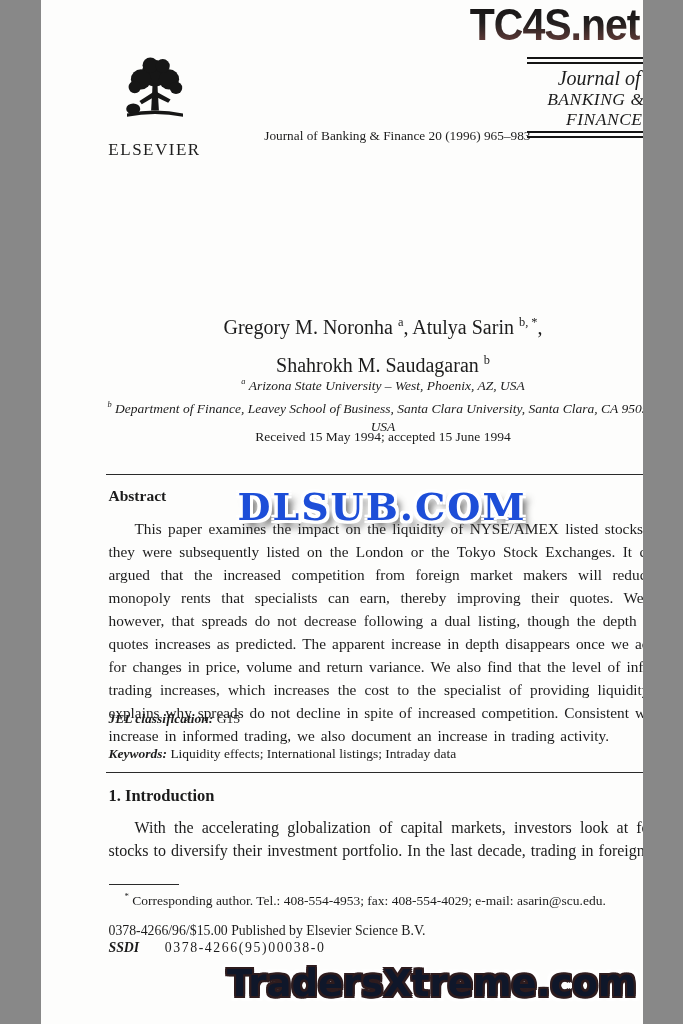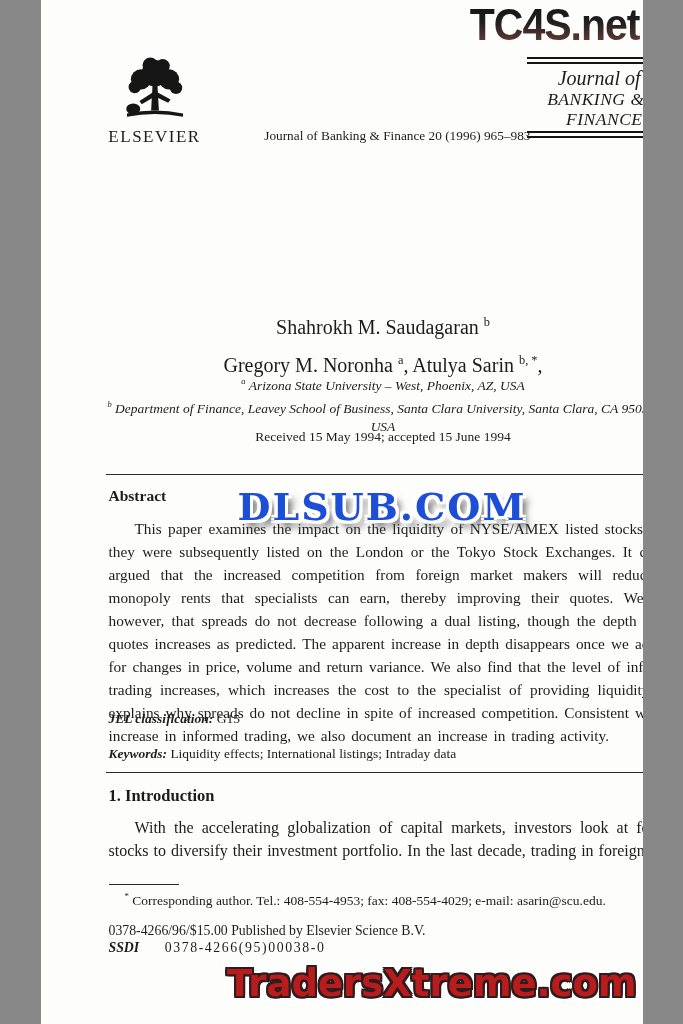--- a/index.html
+++ b/index.html
@@ -31,32 +31,32 @@
     color: #1d4ed8;
     text-shadow:
       -3px -3px 0 #fff, 3px -3px 0 #fff, -3px 3px 0 #fff, 3px 3px 0 #fff,
       0 -3px 0 #fff, 0 3px 0 #fff, -3px 0 0 #fff, 3px 0 0 #fff,
       6px 7px 7px rgba(70,70,70,0.85);
   }
   .wm-bottom {
     left: 0; right: 6px; top: 962px; text-align: right; z-index: 5;
     font-family: "DejaVu Sans", sans-serif;
     font-weight: bold; font-size: 37px; letter-spacing: 0px;
-    color: #b91c1c;
+    color: #0f172a;
     text-shadow:
       -2px -2px 0 #2e1c1e, 2px -2px 0 #2e1c1e, -2px 2px 0 #2e1c1e, 2px 2px 0 #2e1c1e,
       0 -2px 0 #2e1c1e, 0 2px 0 #2e1c1e, -2px 0 0 #2e1c1e, 2px 0 0 #2e1c1e,
       -5px -5px 2px #fff, 5px -5px 2px #fff, -5px 5px 2px #fff, 5px 5px 2px #fff,
       0 0 8px #fff;
   }
 
   
   .elsevier { left: 58px; top: 56px; width: 112px; text-align: center; }
   .elsevier svg { display: block; margin: 0 auto; }
-  .elsevier-label { font-size: 17px; letter-spacing: 1.5px; margin-top: 1px; }
+  .elsevier-label { font-size: 17px; letter-spacing: 1.5px; margin-top: 14px; }
   .citation { left: 160px; top: 128px; width: 330px; text-align: right; font-size: 13.3px; }
   .journal-box { left: 486px; top: 57px; width: 120px; }
   .double-rule { height: 3px; border-top: 2px solid #141414; border-bottom: 2px solid #141414; }
   .jb-text { padding: 4px 2px 3px 0; text-align: right; line-height: 1; font-style: italic; }
   .jb-l1 { font-size: 20px; letter-spacing: 0px; padding-right: 4px; }
   .jb-l2 { font-size: 17.5px; margin-top: 3px; letter-spacing: 0.5px; }
   .jb-l3 { font-size: 17.5px; margin-top: 2px; letter-spacing: 0.5px; padding-right: 2px; }
 
   
   .content-col { left: 55px; width: 575px; }
@@ -134,29 +134,29 @@
       <div class="jb-l1">Journal of</div>
       <div class="jb-l2">BANKING &amp;</div>
       <div class="jb-l3">FINANCE</div>
     </div>
     <div class="double-rule"></div>
   </div>
 
 
   <div class="abs content-col authors">
     <div>
-      <span>Shahrokh M. Saudagaran</span>
-      <sup>b</sup>
-    </div>
-    <div>
       <span>Gregory M. Noronha</span>
       <sup>a</sup><span>, </span>
       <span>Atulya Sarin</span>
       <sup>b, *</sup><span>,</span>
     </div>
+    <div>
+      <span>Shahrokh M. Saudagaran</span>
+      <sup>b</sup>
+    </div>
   </div>
 
   <div class="abs content-col affil">
     <div>
       <sup>a</sup>
       <span>Arizona State University – West, Phoenix, AZ, USA</span>
     </div>
     <div>
       <sup>b</sup>
       <span>Department of Finance, Leavey School of Business, Santa Clara University, Santa Clara, CA 95053, USA</span>

